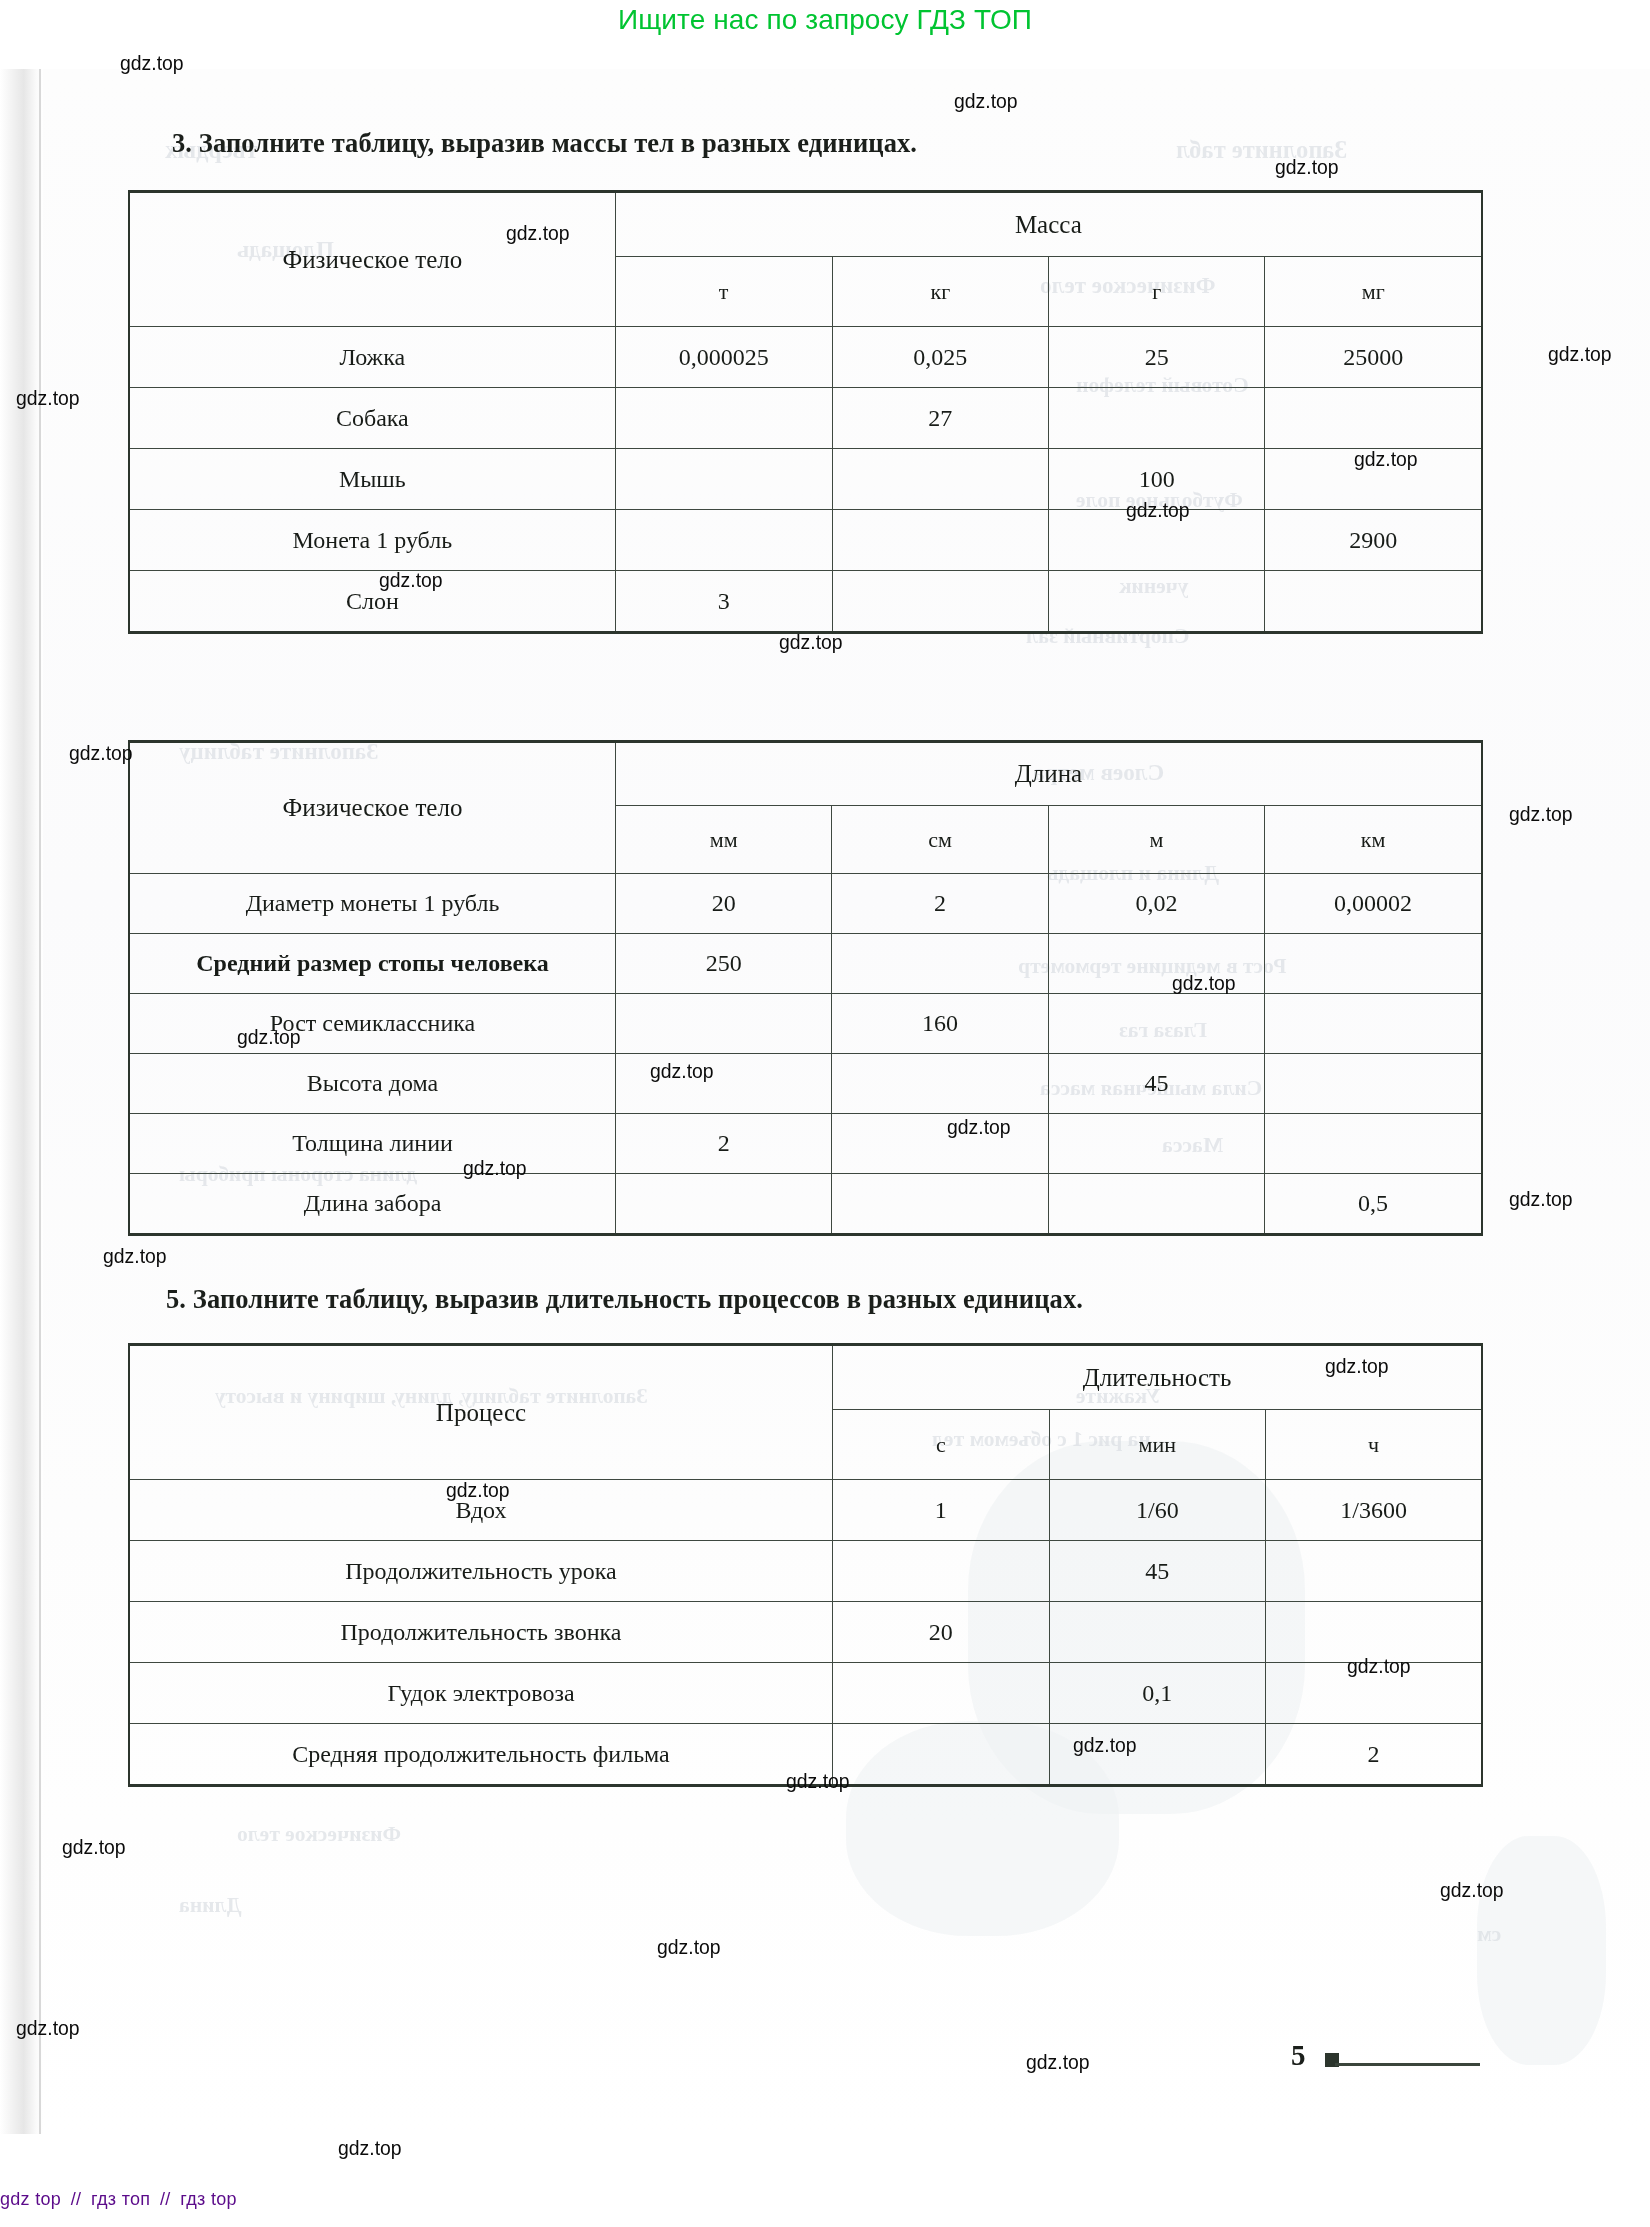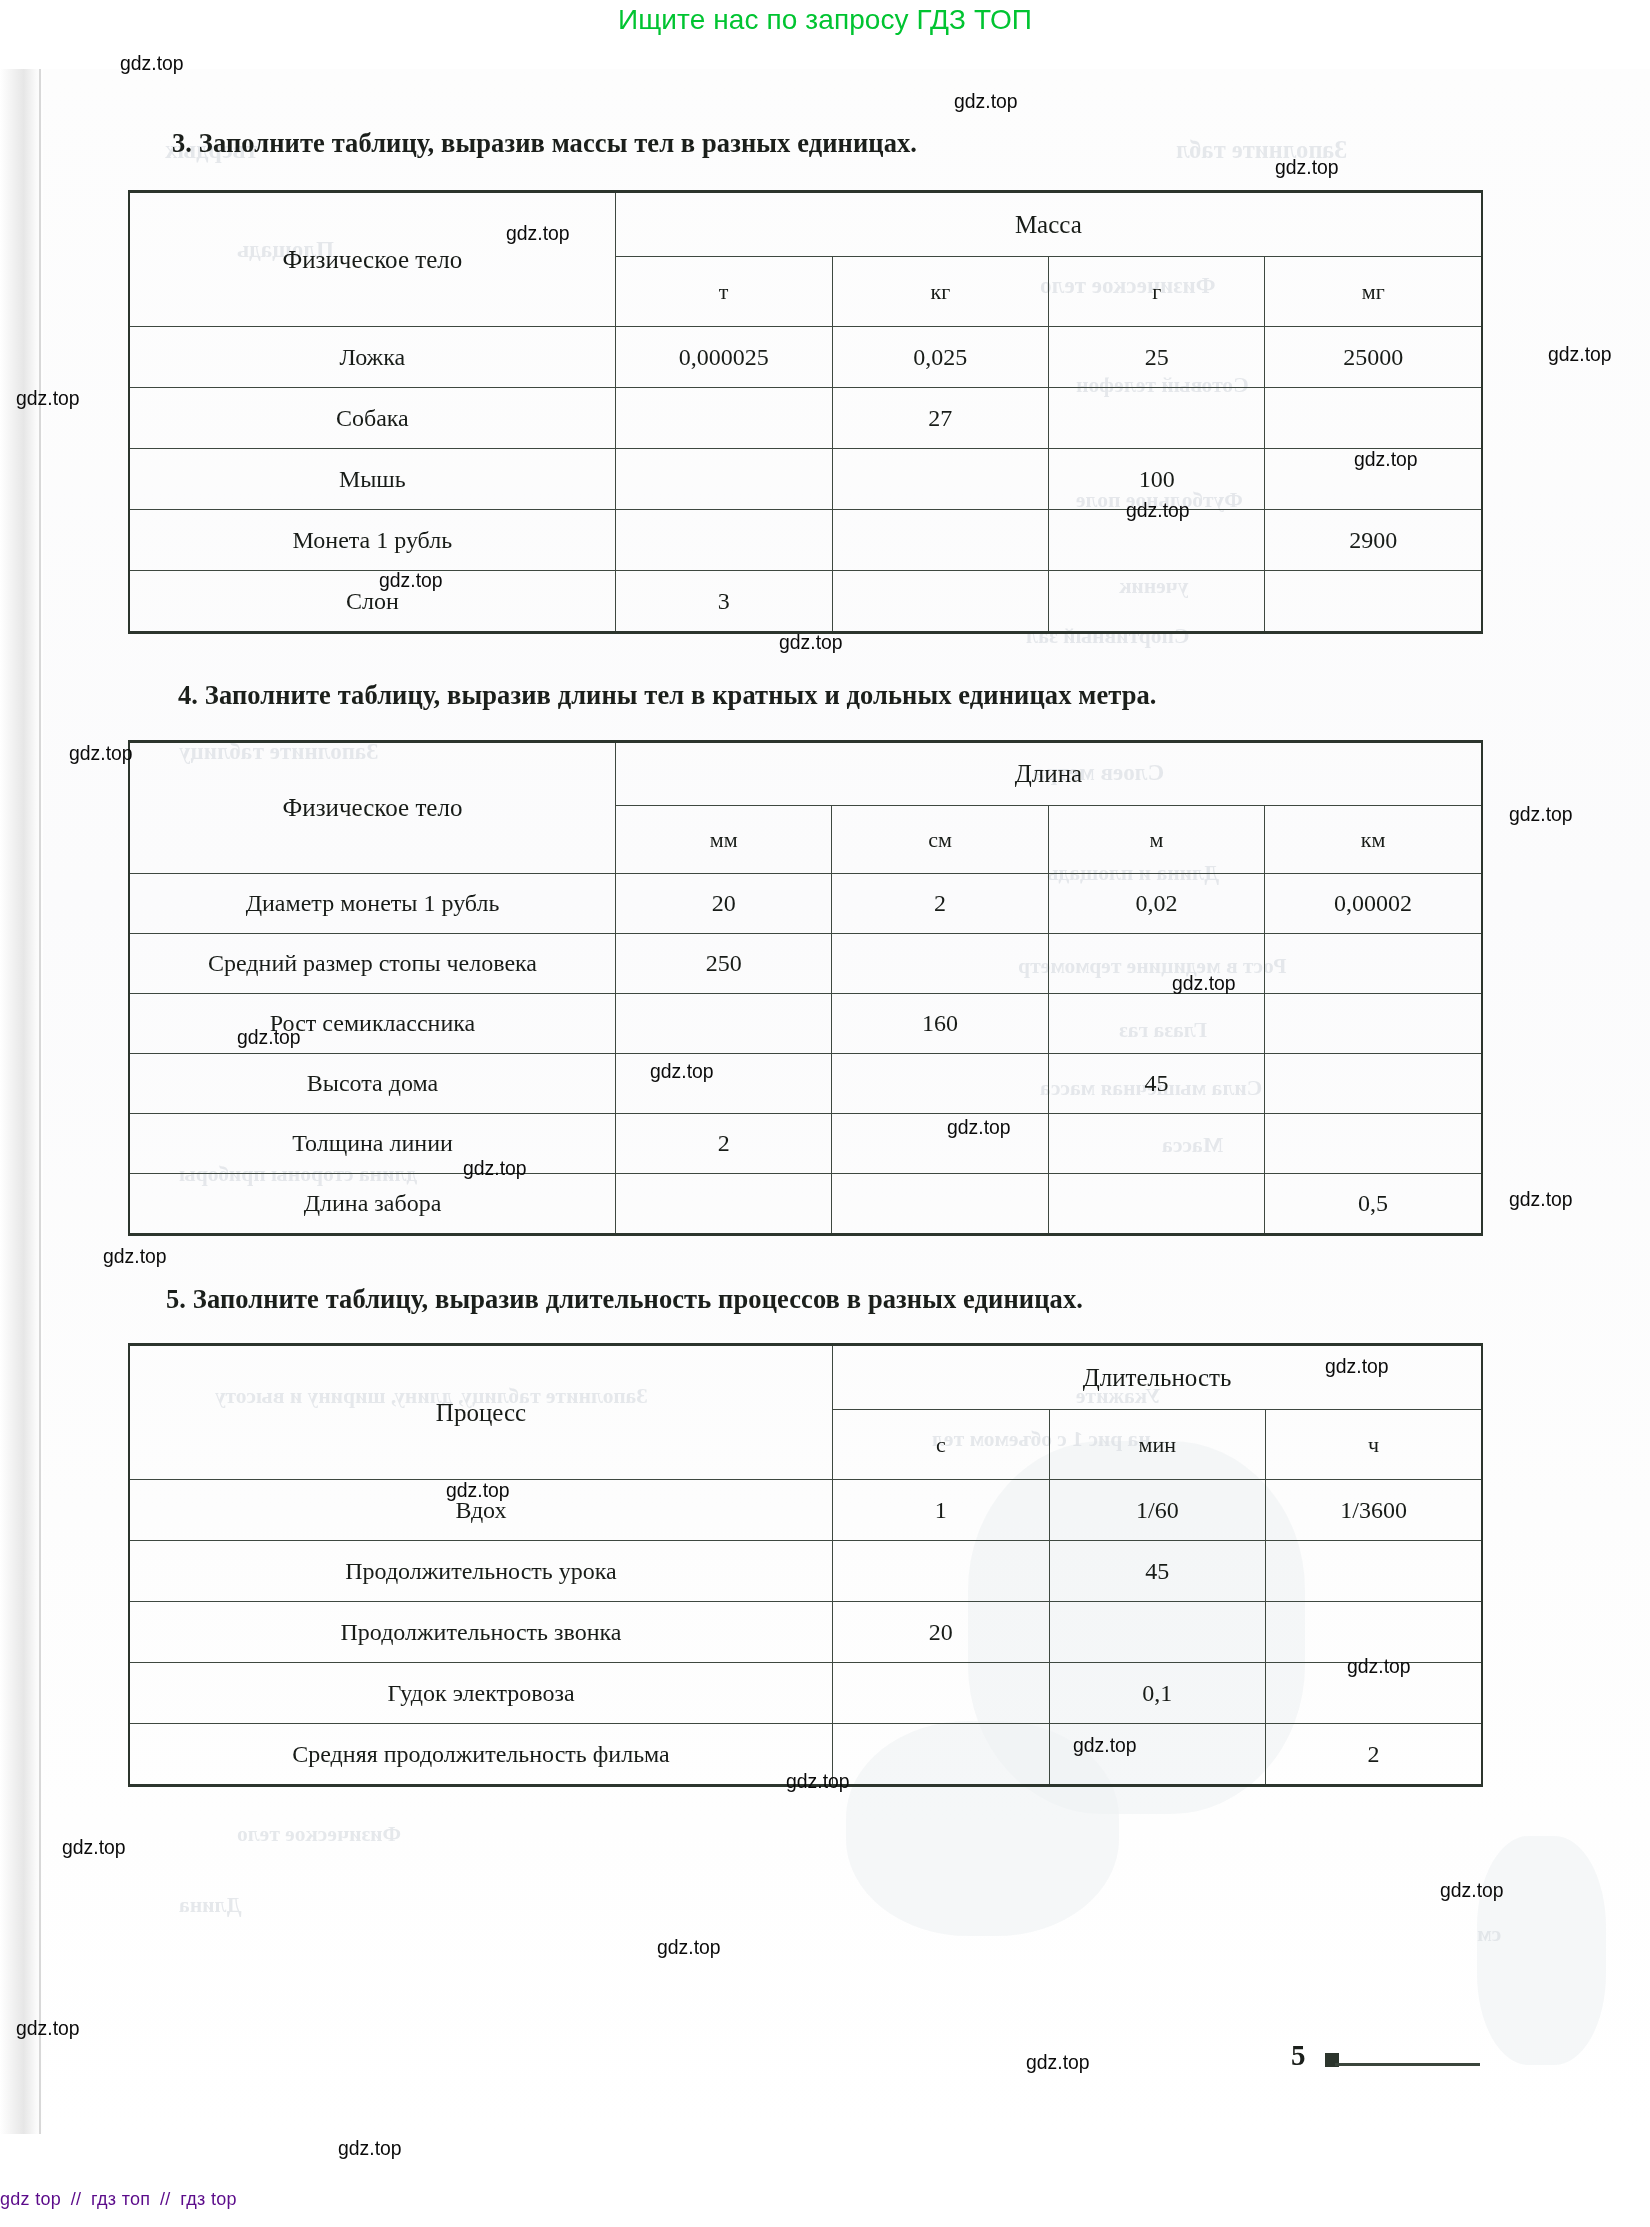--- a/index.html
+++ b/index.html
@@ -246,21 +246,20 @@
     <tr>
       <td class="outer-left outer-bot rowname" style="height:60px;">Слон</td>
       <td class="val outer-bot">3</td>
       <td class="val outer-bot"></td>
       <td class="val outer-bot"></td>
       <td class="val outer-bot outer-right"></td>
     </tr>
   </tbody>
     </table>
 
-  <div class="task-title" style="left:178px; top:680px;">4. Заполните таблицу, выразив длины тел в кратных и дольных единицах метра.</div>
 
   <table class="tbl" style="left:128px; top:740px; width:1355px;">
     <tbody>
         <tr>
       <td class="outer-top outer-left hdr-main" rowspan="2" style="width:488px; height:106px;">Физическое тело</td>
       <td class="outer-top outer-right hdr-main" colspan="4" style="height:62px;">Длина</td>
     </tr>
     <tr>
       <td class="hdr-unit" style="width:217px; height:67px;">мм</td>
       <td class="hdr-unit" style="width:217px;">см</td>
@@ -268,21 +267,21 @@
       <td class="hdr-unit outer-right" style="width:217px;">км</td>
     </tr>
     <tr>
       <td class="outer-left rowname" style="height:59px;">Диаметр монеты 1 рубль</td>
       <td class="val">20</td>
       <td class="val">2</td>
       <td class="val">0,02</td>
       <td class="val outer-right">0,00002</td>
     </tr>
     <tr>
-      <td class="outer-left rowname" style="height:59px;">Средний размер стопы человека</td>
+      <td class="outer-left rowname" style="height:59px;font-weight:bold;">Средний размер стопы человека</td>
       <td class="val">250</td>
       <td class="val"></td>
       <td class="val"></td>
       <td class="val outer-right"></td>
     </tr>
     <tr>
       <td class="outer-left rowname" style="height:59px;">Рост семиклассника</td>
       <td class="val"></td>
       <td class="val">160</td>
       <td class="val"></td>

